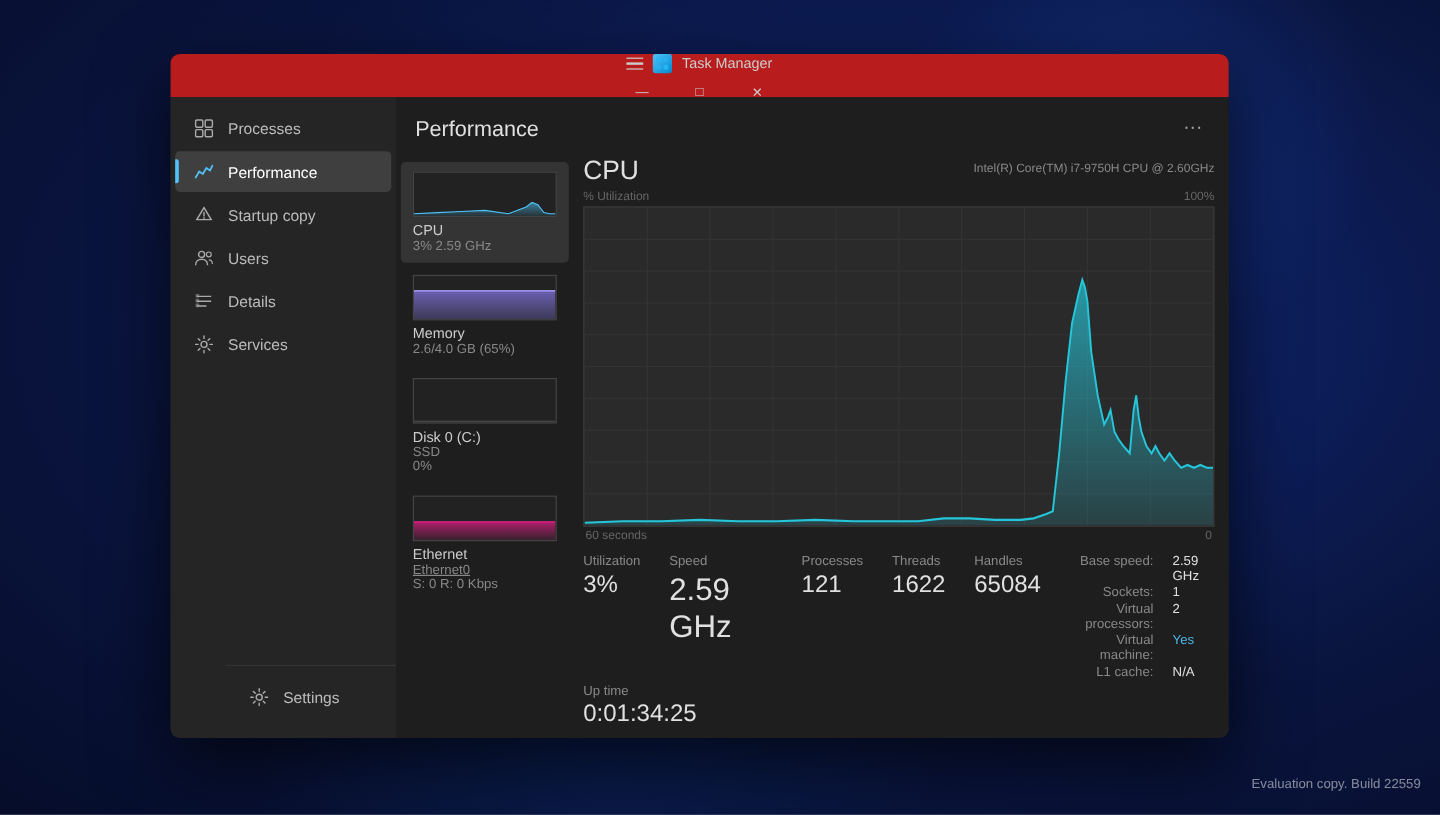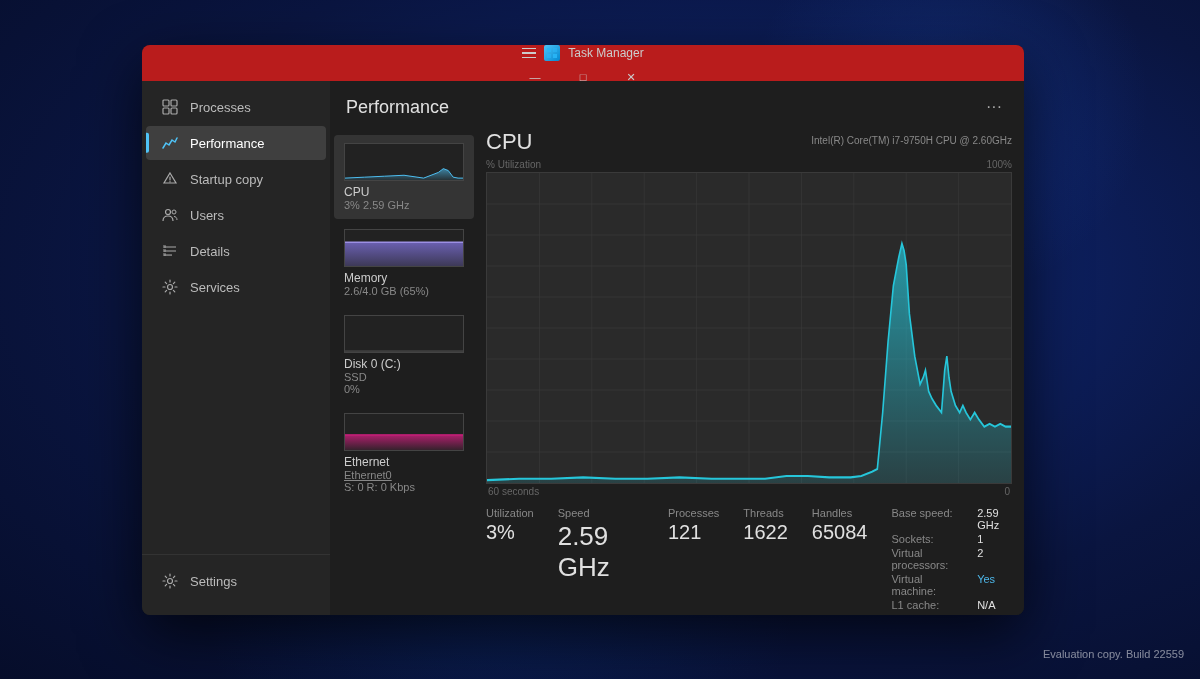--- a/index.html
+++ b/index.html
@@ -141,20 +141,21 @@
       height: 16px;
       flex-shrink: 0;
       display: flex;
       align-items: center;
       justify-content: center;
     }
     .sidebar-spacer { flex: 1; }
     .sidebar-bottom {
       padding: 8px 0;
       border-top: 1px solid #333;
+      margin-left: 46px;
     }
 
     
     .right-panel {
       flex: 1;
       background: #1e1e1e;
       display: flex;
       flex-direction: column;
       overflow: hidden;
     }
@@ -301,21 +302,21 @@
       margin-left: auto;
       display: grid;
       grid-template-columns: auto auto;
       column-gap: 16px;
       row-gap: 2px;
       align-content: start;
     }
     .spec-label {
       font-size: 11px;
       color: #888;
-      text-align: left;
+      text-align: right;
     }
     .spec-value {
       font-size: 11px;
       color: #e0e0e0;
     }
     .spec-value.highlight { color: #4db6e8; }
 
     .uptime-section {
       padding-bottom: 8px;
       flex-shrink: 0;
@@ -622,19 +623,23 @@
               <span class="spec-value">2</span>
 
               <span class="spec-label">Virtual machine:</span>
               <span class="spec-value highlight">Yes</span>
 
               <span class="spec-label">L1 cache:</span>
               <span class="spec-value">N/A</span>
             </div>
           </div>
 
+          <div class="uptime-section">
+            <div class="uptime-label">Up time</div>
+            <div class="uptime-value">0:01:34:25</div>
+          </div>
         </div>
       </div>
     </div>
   </div>
 </div>
 
 <div class="eval-text">Evaluation copy. Build 22559</div>
 
 </body></html>

